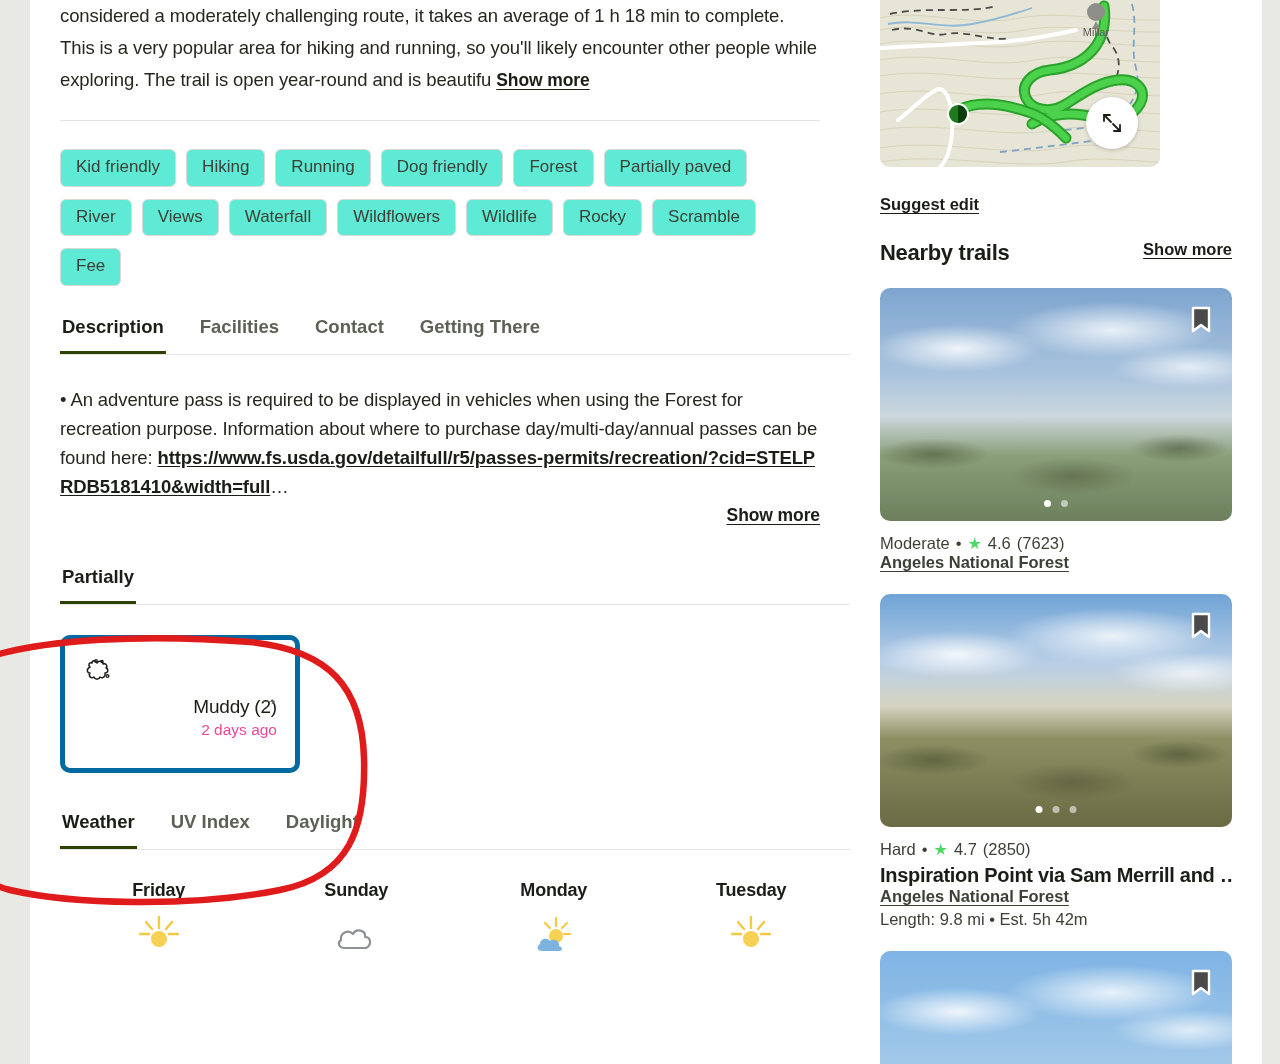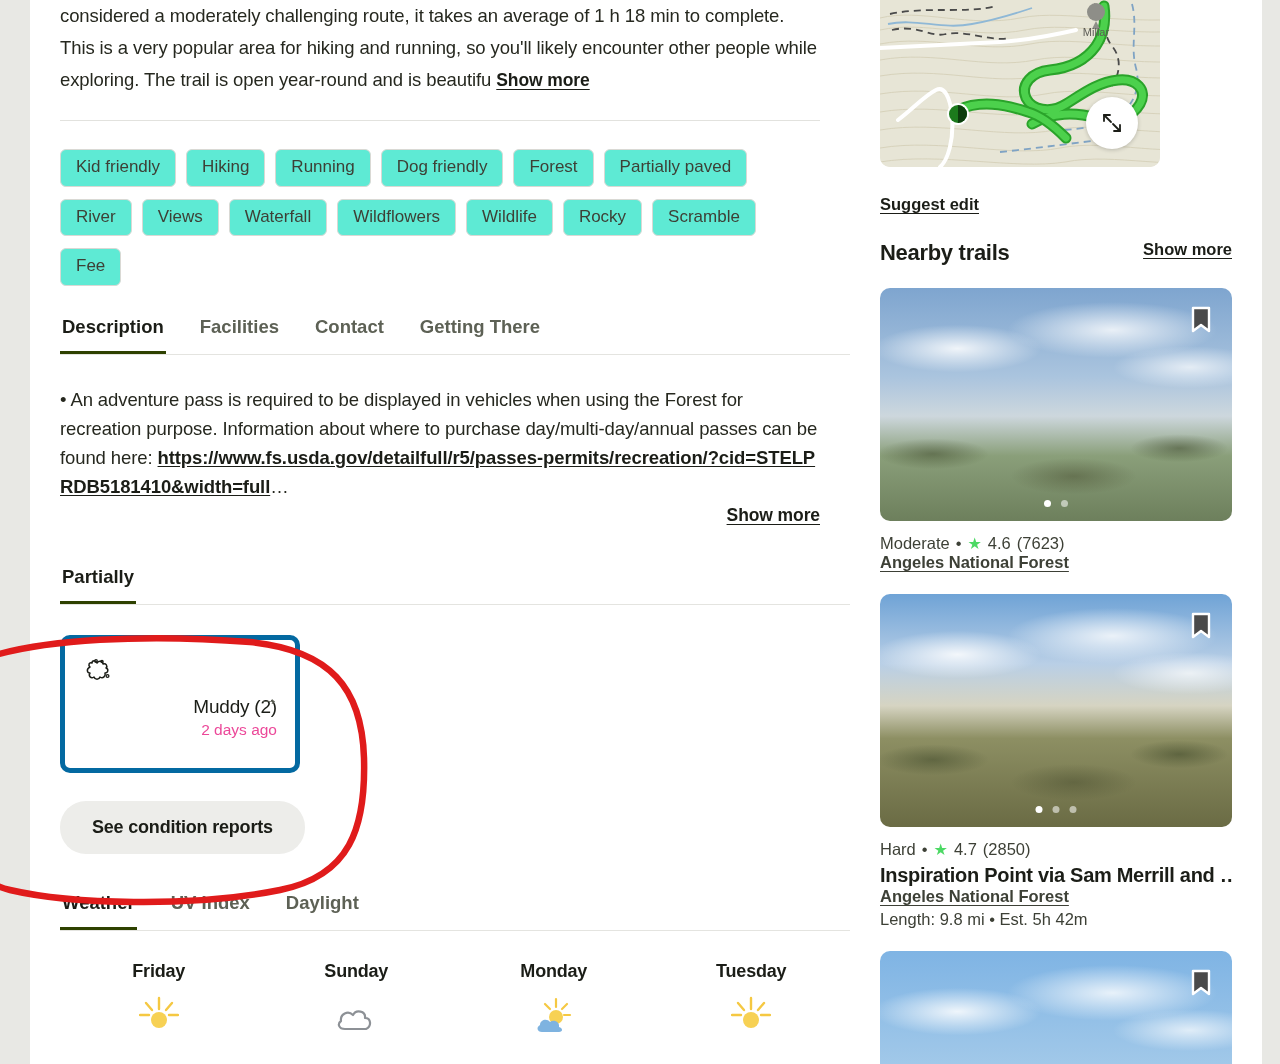--- a/index.html
+++ b/index.html
@@ -392,21 +392,20 @@
           <circle cx="13" cy="3" r="1.3" fill="none" stroke="#1b1d17" stroke-width="1.3"></circle>
           <circle cx="19" cy="3.5" r="1.1" fill="none" stroke="#1b1d17" stroke-width="1.3"></circle>
           <circle cx="24.5" cy="18" r="1.4" fill="none" stroke="#1b1d17" stroke-width="1.3"></circle>
         </svg>
       </span>
       <div class="cond-title">Muddy (2)</div>
       <div class="cond-sub">2 days ago</div>
       <div class="cond-arrow">→</div>
     </div>
 
-    <button class="pill-btn">See condition reports</button>
 
     <div class="tabbar" style="margin-top:38px;">
       <div class="tab active">Weather</div>
       <div class="tab">UV Index</div>
       <div class="tab">Daylight</div>
     </div>
 
     <div class="weather-days">
       <div class="wday">
         <div class="wday-name">Friday</div>

